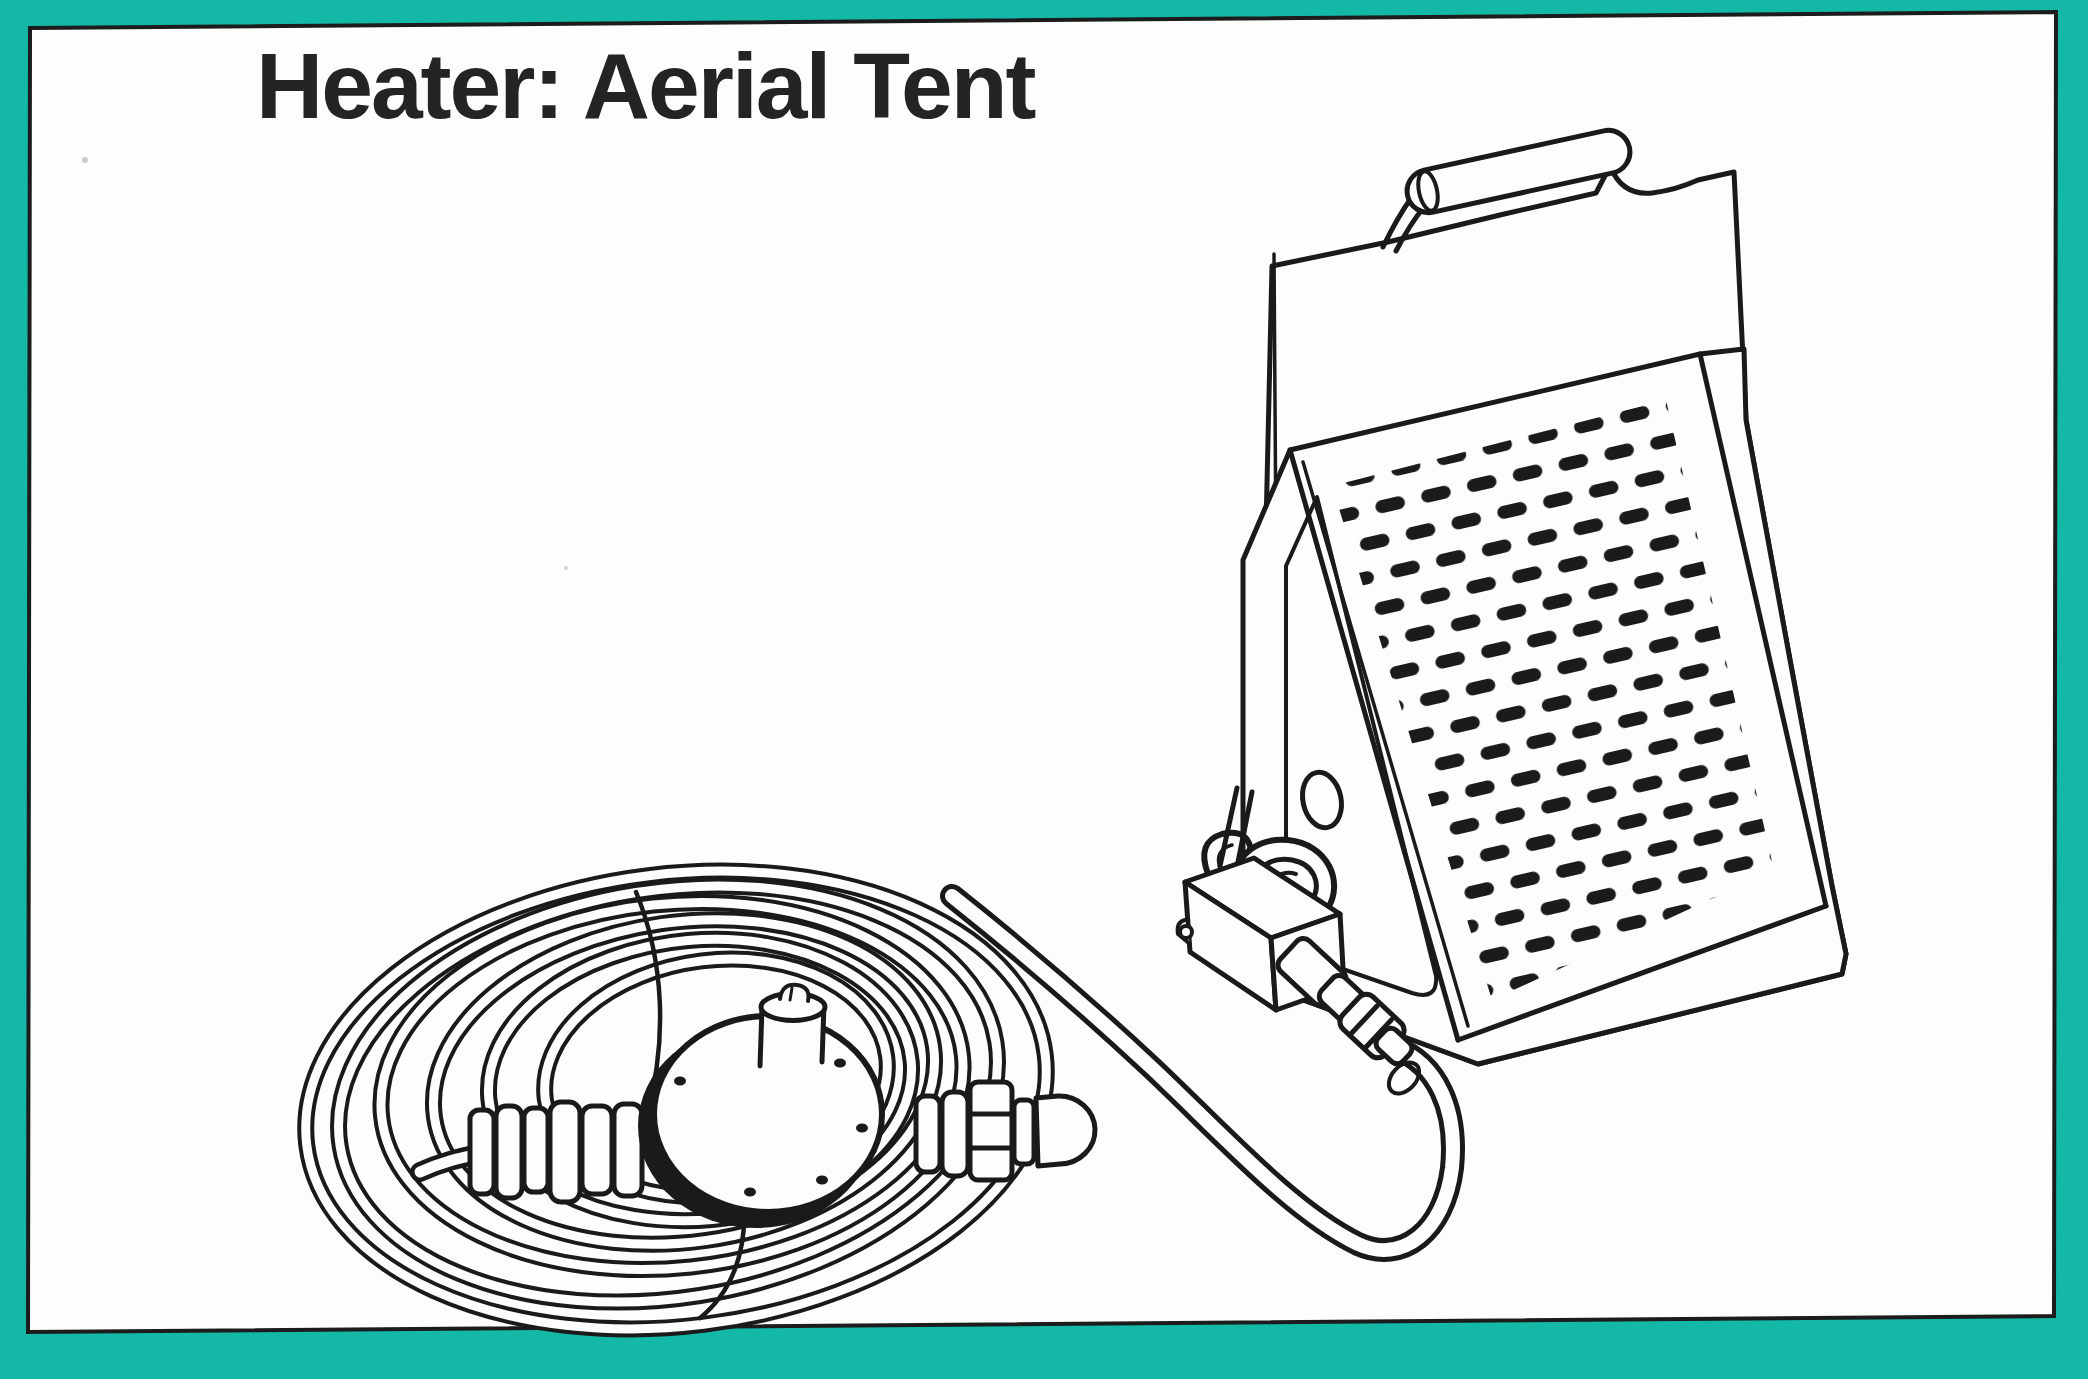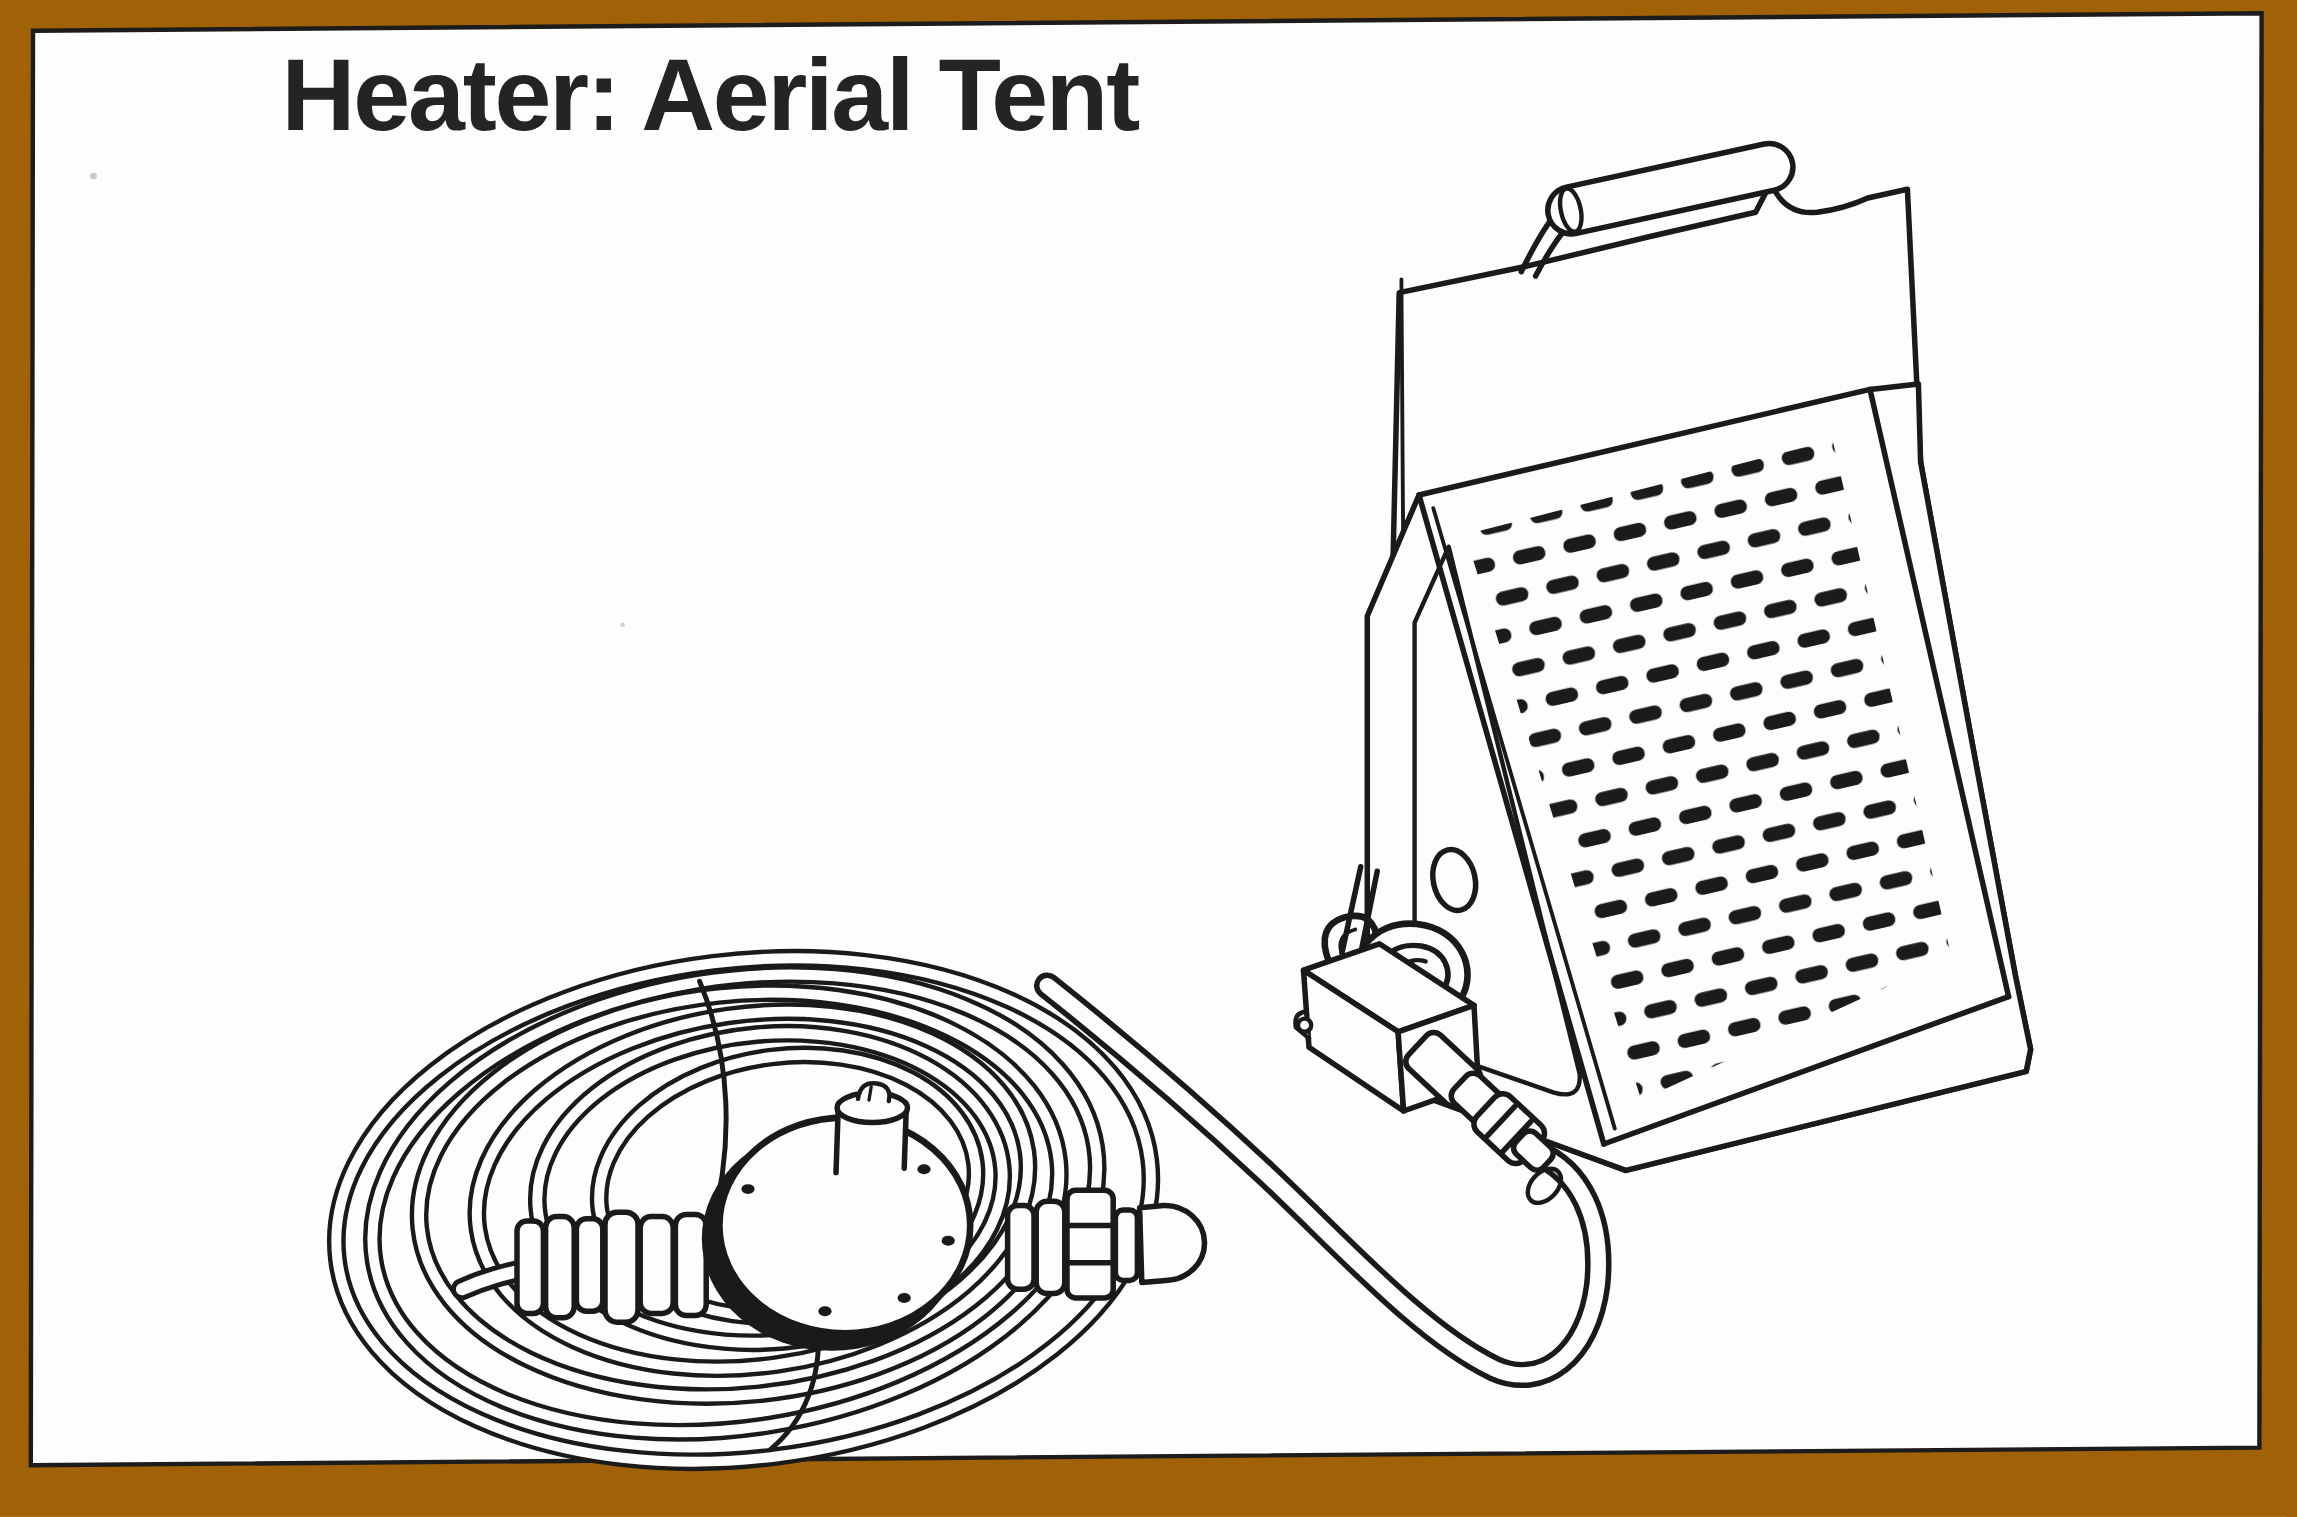--- a/index.html
+++ b/index.html
@@ -1,20 +1,20 @@
 <!DOCTYPE html>
 <html><head>
 <meta charset="utf-8">
 <title>Heater: Aerial Tent</title>
 <style>
   html,body{margin:0;padding:0;background:#ffffff;}
   .page{
     position:relative;
     width:2088px;height:1379px;
-    background:#a16207;
+    background:#14b8a6;
     overflow:hidden;
     font-family:"Liberation Sans", sans-serif;
   }
   svg{position:absolute;left:0;top:0;}
   .figure-title-text{
     font-family:"Liberation Sans", sans-serif;
     font-weight:bold;
     letter-spacing:-2px;
   }
 </style>

